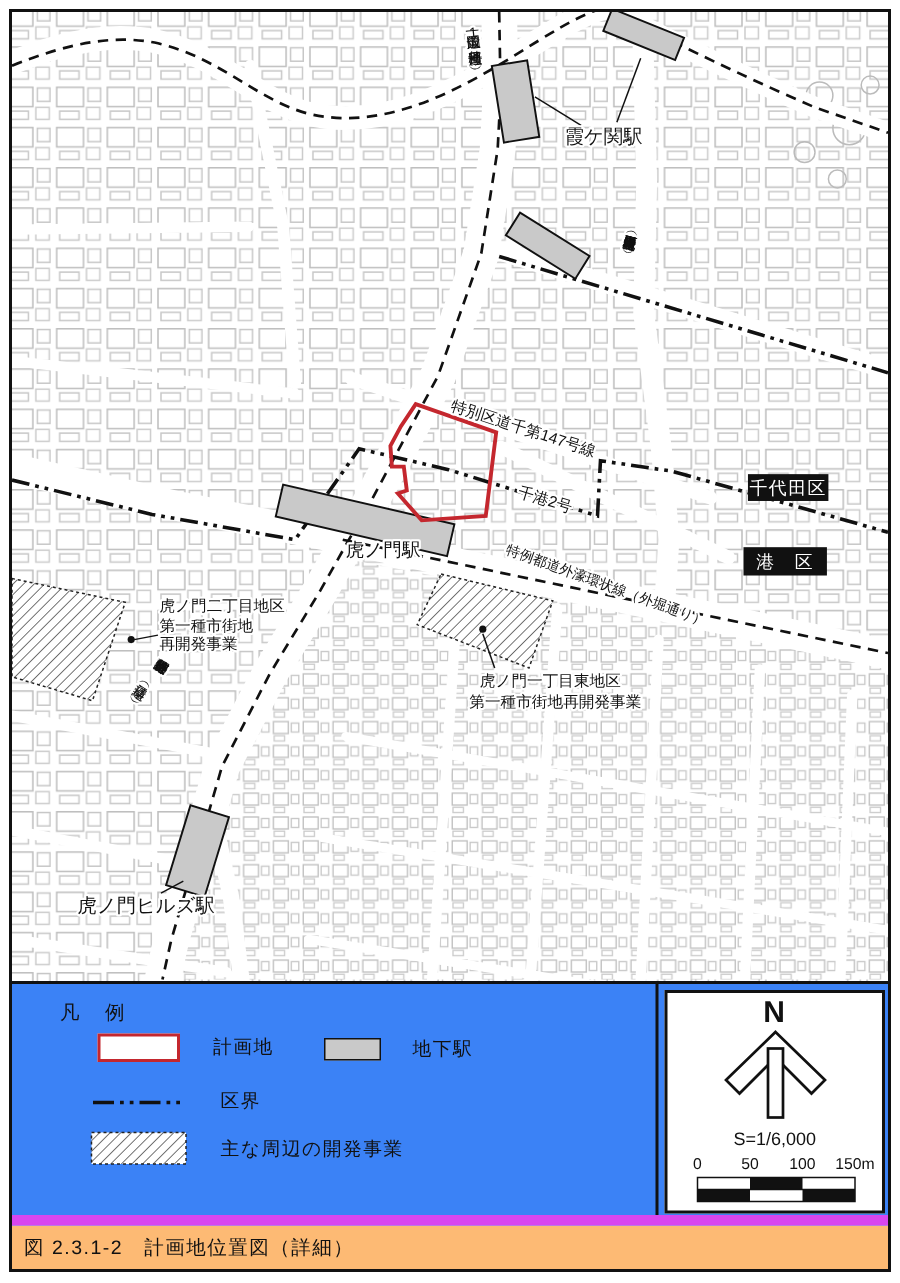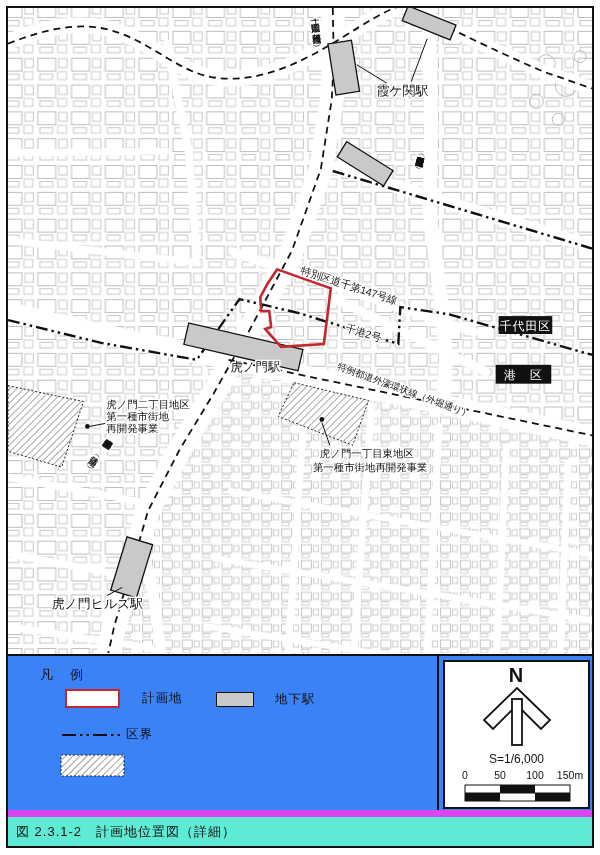--- a/index.html
+++ b/index.html
@@ -4,21 +4,21 @@
 <style>
   * { margin:0; padding:0; box-sizing:border-box; }
   body { background:#fff; font-family:"Liberation Sans","DejaVu Sans",sans-serif; color:#111; }
   .page { position:relative; width:600px; height:855px; background:#fff; overflow:hidden; }
   .frame { position:absolute; left:6px; top:6px; width:588px; height:842px;
            border:2px solid #111; display:flex; flex-direction:column; background:#fff; }
   .map-area { position:relative; height:648px; border-bottom:2px solid #111; overflow:hidden; background:#fff; }
   .map-area svg { display:block; }
   .legend-area { position:relative; flex:1; background:#3b82f6; border-bottom:7px solid #d946ef; }
   .caption-area { height:29px; display:flex; align-items:center; padding-left:8px;
-                  font-size:13px; letter-spacing:1px; background:#5eead4; }
+                  font-size:13px; letter-spacing:1px; background:#fdba74; }
   .legend-title { position:absolute; left:32px; top:10px; font-size:13px; letter-spacing:2px; }
   .lg-row { position:absolute; display:flex; align-items:center; }
   .lg-label { font-size:12.5px; letter-spacing:1px; white-space:nowrap; }
   .sw-plan { width:55px; height:19px; border:2.5px solid #c4272e; background:#fff; }
   .sw-station { width:38px; height:15px; background:#c9c9c9; border:1px solid #111; }
   .vdiv { position:absolute; left:429px; top:0; bottom:0; width:2px; background:#111; }
   .north-box { position:absolute; left:435px; top:4px; width:147px; height:149px;
                border:2px solid #111; background:#fff; }
   .n-label { position:absolute; top:2px; left:0; right:0; text-align:center;
              font-size:20px; font-weight:bold; letter-spacing:1px; }
@@ -153,33 +153,34 @@
 
       <div class="lg-row" style="left:57px; top:33px;">
         <div class="sw-plan"></div>
         <div class="lg-label" style="margin-left:22px;">計画地</div>
       </div>
 
       <div class="lg-row" style="left:52px; top:70px;">
         <svg width="66" height="14">
           <line x1="2" y1="7" x2="64" y2="7" stroke="#111" stroke-width="2.2" stroke-dasharray="14 4 2.5 4 2.5 4"></line>
         </svg>
-        <div class="lg-label" style="">区界</div>
+        <div class="lg-label" style="margin-left:21px;">区界</div>
       </div>
 
       <div class="lg-row" style="left:52px; top:98px;">
         <svg width="66" height="24">
           <defs>
             <pattern id="lhatch" width="5" height="5" patternUnits="userSpaceOnUse" patternTransform="rotate(45)">
               <rect width="5" height="5" fill="#fff"></rect>
               <line x1="0" y1="0" x2="0" y2="5" stroke="#555" stroke-width="1.1"></line>
             </pattern>
           </defs>
           <rect x="1" y="1" width="63" height="21" fill="url(#lhatch)" stroke="#222" stroke-width="1" stroke-dasharray="2 2"></rect>
         </svg>
+        <div class="lg-label" style="margin-left:21px;">主な周辺の開発事業</div>
       </div>
 
       <div class="lg-row" style="left:208px; top:35px;">
         <div class="sw-station"></div>
         <div class="lg-label" style="margin-left:21px;">地下駅</div>
       </div>
 
 
       <div class="vdiv"></div>
 

